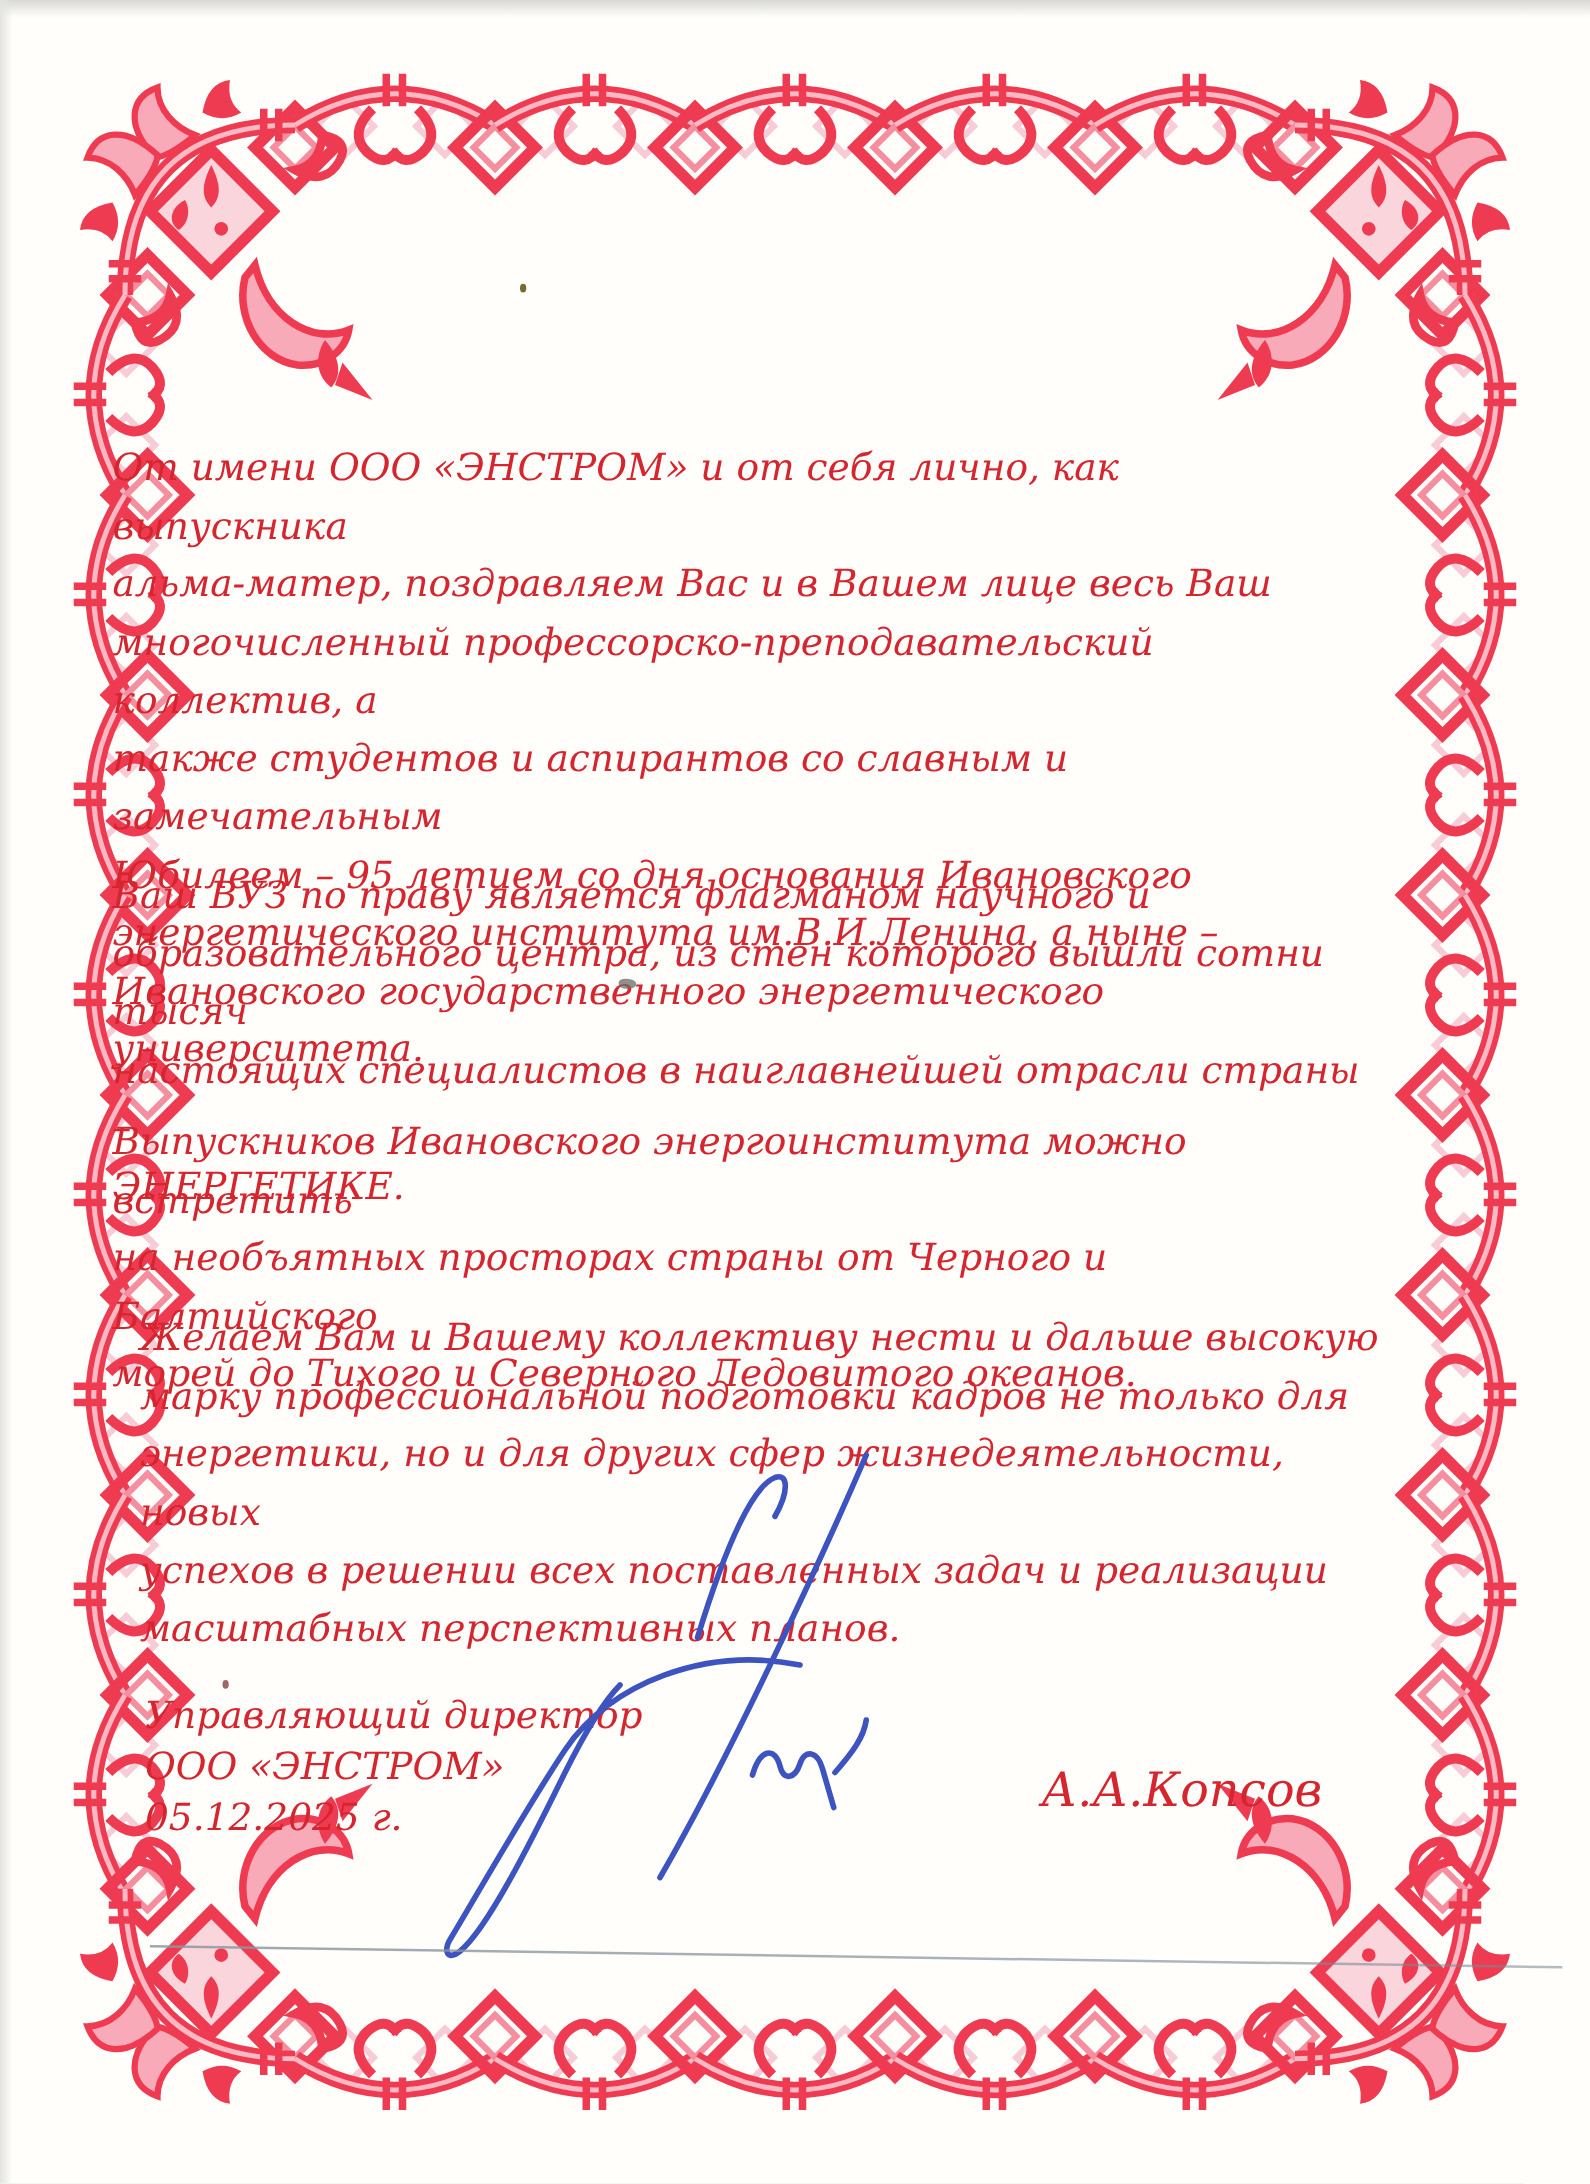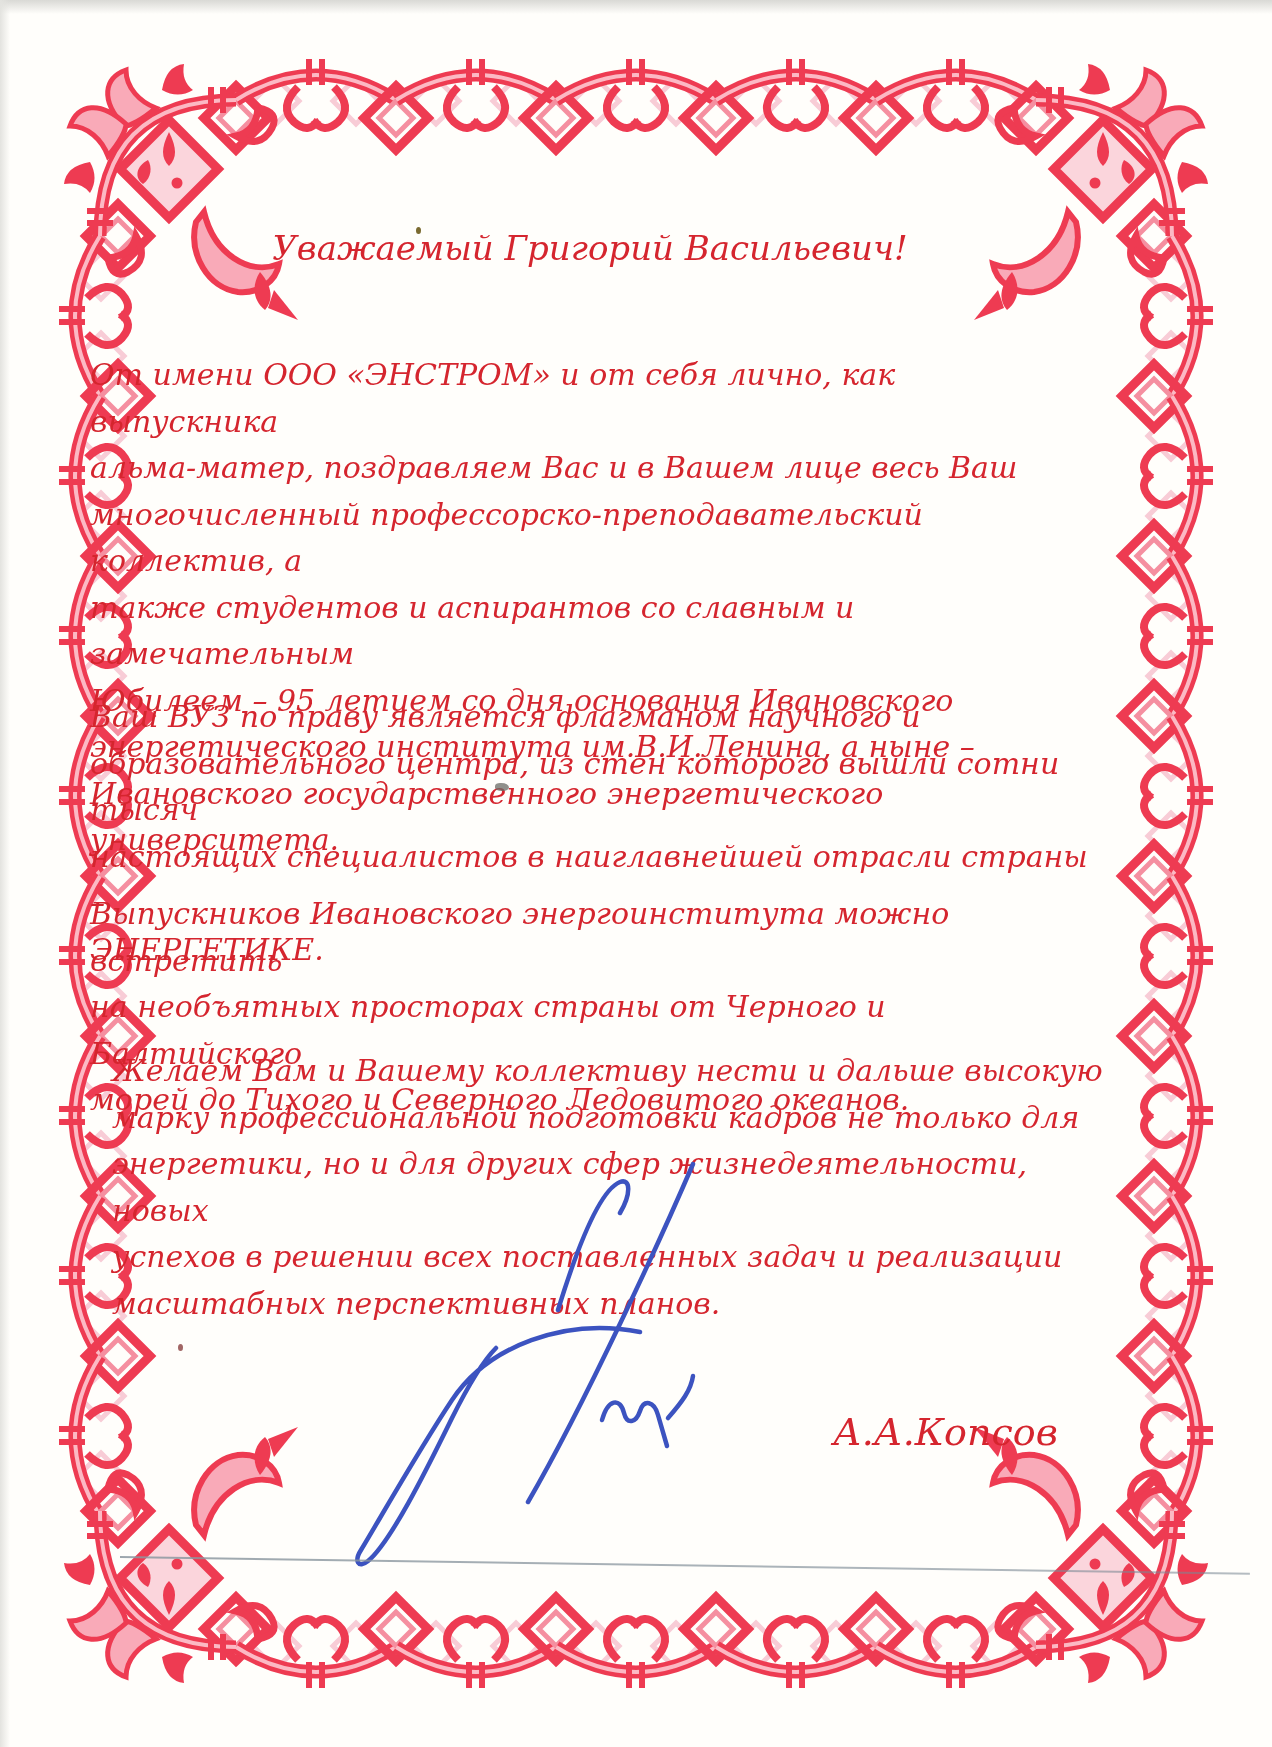--- a/index.html
+++ b/index.html
@@ -139,21 +139,20 @@
         <use href="#corner"></use>
       </g>
     <g transform="translate(62,1685) scale(1,-1)">
         <use href="#corner"></use>
       </g>
     <g transform="translate(1210,1685) scale(-1,-1)">
         <use href="#corner"></use>
       </g>
   </svg>
 
-  <div class="letter-text salutation">Уважаемый Григорий Васильевич!</div>
 
   <div class="letter-text para para-1">От имени ООО «ЭНСТРОМ» и от себя лично, как выпускника
 альма-матер, поздравляем Вас и в Вашем лице весь Ваш
 многочисленный профессорско-преподавательский коллектив, а
 также студентов и аспирантов со славным и замечательным
 Юбилеем – 95 летием со дня основания Ивановского
 энергетического института им.В.И.Ленина, а ныне –
 Ивановского государственного энергетического университета.</div>
 
   <div class="letter-text para para-3">Выпускников Ивановского энергоинститута можно встретить
@@ -164,20 +163,23 @@
 образовательного центра, из стен которого вышли сотни тысяч
 настоящих специалистов в наиглавнейшей отрасли страны –
 ЭНЕРГЕТИКЕ.</div>
 
   <div class="letter-text para para-4">Желаем Вам и Вашему коллективу нести и дальше высокую
 марку профессиональной подготовки кадров не только для
 энергетики, но и для других сфер жизнедеятельности, новых
 успехов в решении всех поставленных задач и реализации
 масштабных перспективных планов.</div>
 
+  <div class="letter-text signoff">Управляющий директор
+ООО «ЭНСТРОМ»
+05.12.2025 г.</div>
 
   <div class="letter-text signer-name">А.А.Копсов</div>
 
   <svg class="signature-svg" width="420" height="440" viewBox="0 0 420 440" aria-hidden="true">
     <g fill="none" stroke="#3c53c0" stroke-width="4.5" stroke-linecap="round">
 
       <path d="M 228 160 C 248 95 270 40 290 32 C 301 28 301 44 290 63"></path>
 
       <path d="M 363 14 C 332 86 256 252 198 352"></path>
 

